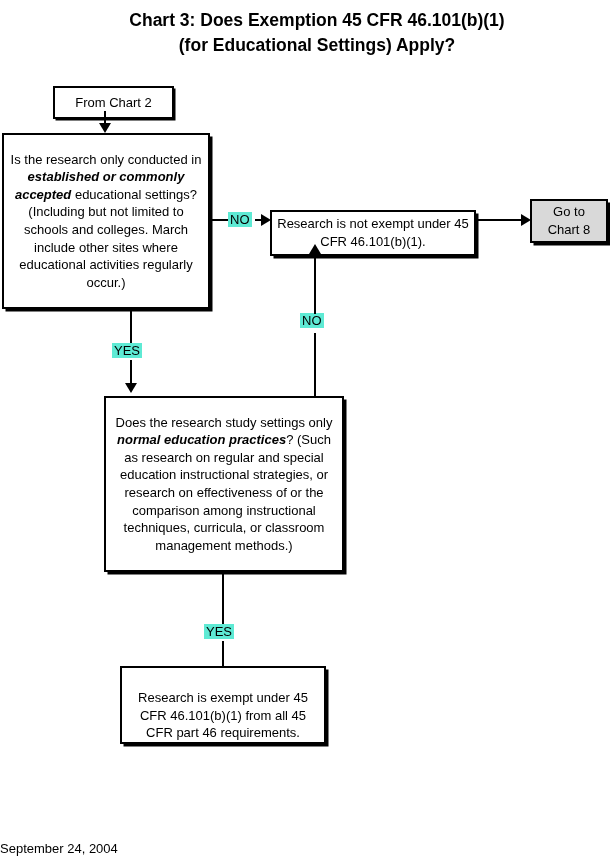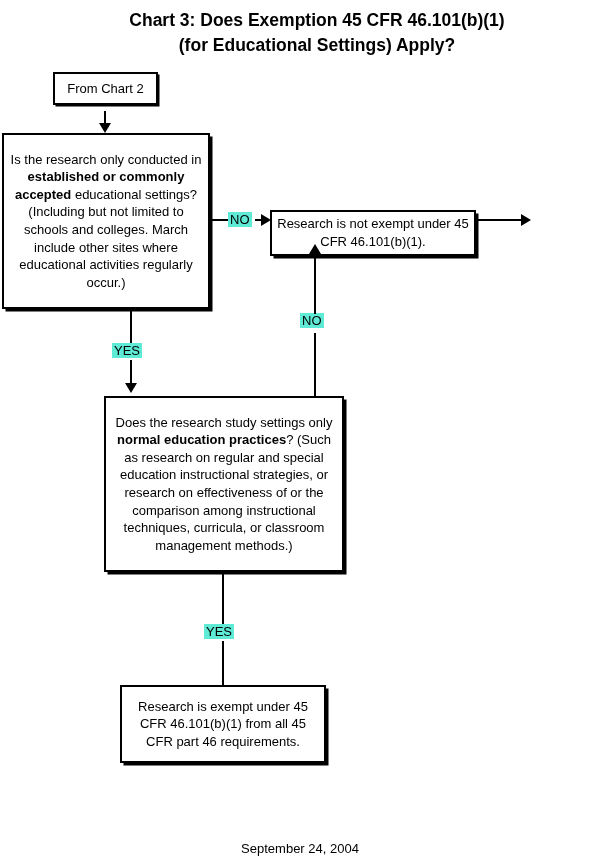--- a/index.html
+++ b/index.html
@@ -20,45 +20,45 @@
   .title .l2{display:block;}
 
   
   .box{
     position:absolute;background:#ffffff;border:2px solid #000000;
     box-sizing:border-box;display:flex;align-items:center;justify-content:center;
     text-align:center;font-size:13px;line-height:17.6px;
     box-shadow:3px 3px 0 -0.5px #000000;
   }
   .box .inner{padding:0 4px;width:100%;}
-  .box b{font-weight:bold;}
+  .box b{font-weight:bold;font-style:italic;}
 
   
-  #from-chart-2{left:53px;top:72px;width:105px;height:33px;font-size:13px;
+  #from-chart-2{left:53px;top:86px;width:121px;height:33px;font-size:13px;
                 box-shadow:2px 2px 0 -0.5px #000;}
   #q-settings{left:2px;top:133px;width:208px;height:176px;}
   #not-exempt{left:270px;top:197px;width:206px;height:46px;margin-top:13px;}
   #go-chart-8{left:530px;top:199px;width:78px;height:44px;background:#d9d9d9;}
   #q-practices{left:104px;top:396px;width:240px;height:176px;}
-  #exempt{left:120px;top:685px;width:206px;height:78px;}
+  #exempt{left:120px;top:666px;width:206px;height:78px;align-items:flex-end;}
 
   
   .ln{position:absolute;background:#000000;}
   .vline{width:2px;}
   .hline{height:2px;}
   .arrow{position:absolute;width:0;height:0;}
   .arrow.down{border-left:6px solid transparent;border-right:6px solid transparent;border-top:10px solid #000;}
   .arrow.up{border-left:6px solid transparent;border-right:6px solid transparent;border-bottom:10px solid #000;}
   .arrow.right{border-top:6px solid transparent;border-bottom:6px solid transparent;border-left:10px solid #000;}
 
   .elabel{position:absolute;font-size:13px;line-height:15px;background:#5eead4;
           padding:0 2px;text-align:center;white-space:nowrap;}
 
   
-  .footer{position:absolute;left:0;top:841px;width:600px;text-align:center;
+  .footer{position:absolute;left:0;top:841px;width:600px;text-align:left;
           font-size:13px;}
 </style>
 </head>
 <body>
 
 <div class="stage">
 
   <div class="title">
     <span>Chart 3:  Does Exemption 45 CFR 46.101(b)(1)</span>
     <span class="l2">(for Educational Settings) Apply?</span>
@@ -80,20 +80,23 @@
   <div class="ln hline" style="left:255px;top:219px;width:9px;"></div>
   <div class="arrow right" style="left:261px;top:214px;"></div>
 
   <div class="box" id="not-exempt">
     <span class="inner">Research is not exempt under 45 CFR 46.101(b)(1).</span>
   </div>
 
   <div class="ln hline" style="left:477px;top:219px;width:49px;"></div>
   <div class="arrow right" style="left:521px;top:214px;"></div>
 
+  <div class="box" id="go-chart-8">
+    <span class="inner">Go to Chart 8</span>
+  </div>
 
   <div class="ln vline" style="left:130px;top:309px;height:34px;"></div>
   <div class="elabel" style="left:112px;top:343px;">YES</div>
   <div class="ln vline" style="left:130px;top:360px;height:24px;"></div>
   <div class="arrow down" style="left:125px;top:383px;"></div>
 
   <div class="ln vline" style="left:314px;top:333px;height:63px;"></div>
   <div class="elabel" style="left:300px;top:313px;">NO</div>
   <div class="ln vline" style="left:314px;top:254px;height:60px;"></div>
   <div class="arrow up" style="left:309px;top:244px;"></div>

